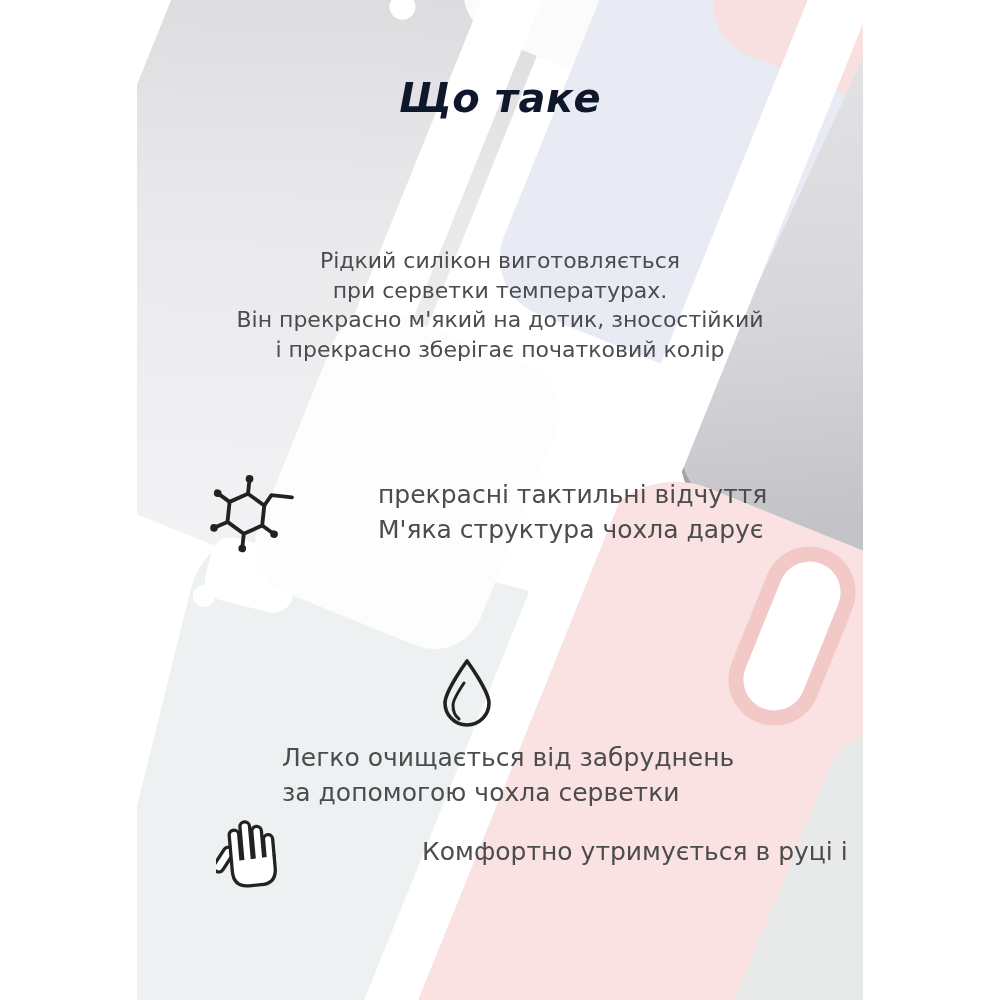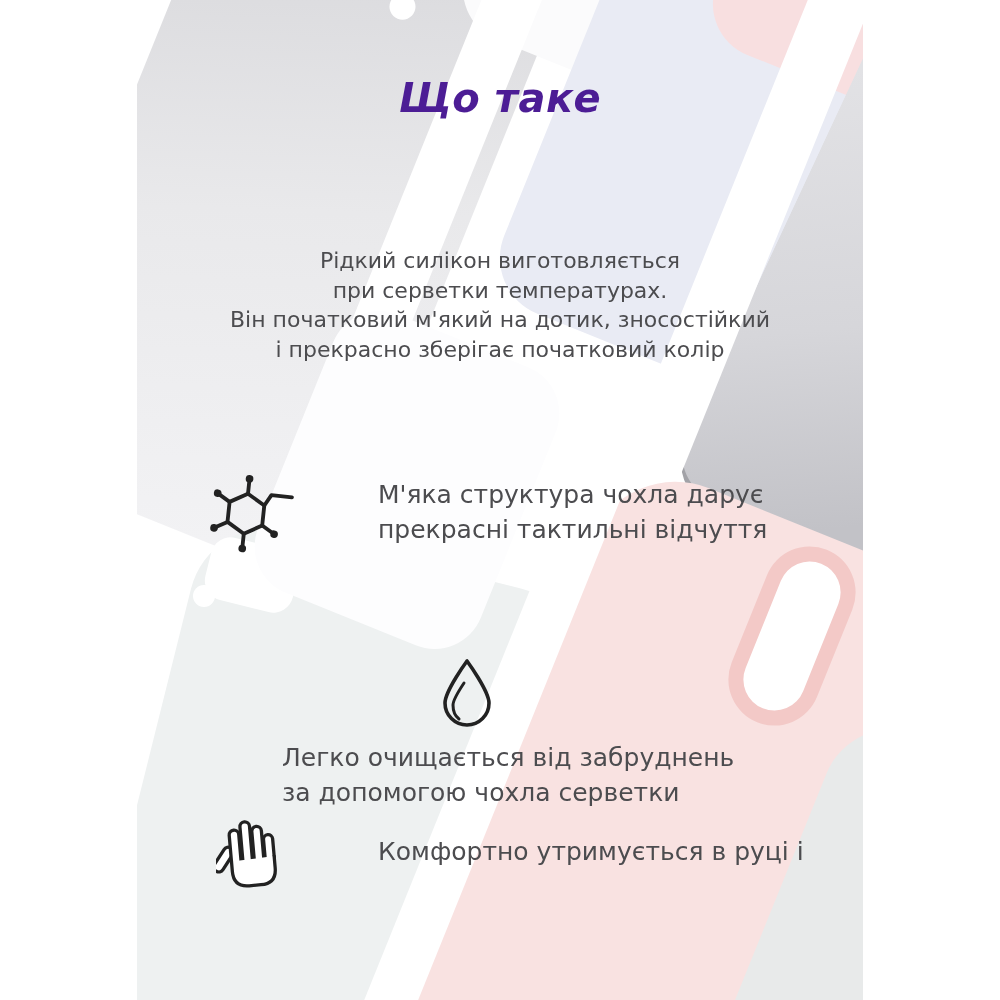--- a/index.html
+++ b/index.html
@@ -27,27 +27,27 @@
   .c-pinkRim{left:326px;top:533px;width:480px;height:700px;border-radius:90px;transform:rotate(22deg);background:#eb9d99;}
   .c-pinkMain{left:340px;top:519px;width:480px;height:700px;border-radius:90px;transform:rotate(22deg);background:#f9e2e1;}
   .c-camRing{left:609px;top:543px;width:92px;height:186px;border-radius:46px;transform:rotate(22deg);background:#f3c9c7;}
   .c-camSlot{left:624px;top:558px;width:62px;height:156px;border-radius:31px;transform:rotate(22deg);background:#ffffff;}
   .s3{left:310px;top:440px;width:50px;height:720px;transform:rotate(22deg);}
   .c-grayBR{left:630px;top:750px;width:300px;height:400px;border-radius:70px;transform:rotate(22deg);background:#e8eaea;}
 
   
   .content{position:absolute;left:0;top:0;width:1000px;height:1000px;z-index:2;}
   .title{position:absolute;left:0;top:73px;width:1000px;text-align:center;
-    font-weight:700;font-style:italic;font-size:40px;line-height:50px;color:#4c1d95;letter-spacing:.5px;}
+    font-weight:700;font-style:italic;font-size:40px;line-height:50px;color:#0f172a;letter-spacing:.5px;}
   .intro{position:absolute;left:0;top:246px;width:1000px;text-align:center;
     font-size:22px;line-height:29.5px;color:#4c4c4f;font-weight:400;}
   .feature{position:absolute;left:200px;display:flex;align-items:center;}
   .f1{top:470px;}
   .f2{top:644px;flex-direction:column;}
-  .f3{top:810px;}
+  .f3{top:810px;gap:44px;}
   .icon-box{width:96px;display:flex;justify-content:center;align-items:center;flex:0 0 96px;}
   .f-text{margin-left:82px;font-size:25px;line-height:35px;color:#4c4c4f;white-space:nowrap;}
   svg{display:block;}
 </style>
 </head>
 <body>
 
 <div class="page">
 
   <div class="collage">
@@ -74,21 +74,21 @@
 
   <div class="content">
 
     <div class="title">
       <div>Що таке</div>
     </div>
 
     <div class="intro">
       <div>Рідкий силікон виготовляється</div>
       <div>при серветки температурах.</div>
-      <div>Він початковий м'який на дотик, зносостійкий</div>
+      <div>Він прекрасно м'який на дотик, зносостійкий</div>
       <div>і прекрасно зберігає початковий колір</div>
     </div>
 
     <div class="feature f1">
       <div class="icon-box">
         <svg width="92" height="84" viewBox="0 0 96 84" fill="none" stroke="#222222" stroke-width="4" stroke-linecap="round" stroke-linejoin="round">
           <g transform="rotate(6 48 42)">
             <polygon points="46,23 27.8,33.5 27.8,54.5 46,65 64.2,54.5 64.2,33.5" fill="none"></polygon>
             <line x1="46" y1="23" x2="46" y2="11"></line>
               <circle cx="46" cy="7.5" r="4" fill="#222222" stroke="none"></circle>
@@ -98,22 +98,22 @@
               <circle cx="14.5" cy="62.2" r="4" fill="#222222" stroke="none"></circle>
             <line x1="46" y1="65" x2="46" y2="77"></line>
               <circle cx="46" cy="80.5" r="4" fill="#222222" stroke="none"></circle>
             <line x1="64.2" y1="54.5" x2="74.6" y2="60.5"></line>
               <circle cx="77.5" cy="62.2" r="4" fill="#222222" stroke="none"></circle>
             <polyline points="64.2,33.5 70.5,22 92,22" fill="none"></polyline>
           </g>
         </svg>
       </div>
       <div class="f-text">
+        <div>прекрасні тактильні відчуття</div>
         <div>М'яка структура чохла дарує</div>
-        <div>прекрасні тактильні відчуття</div>
       </div>
     </div>
 
     <div class="feature f2">
       <div class="icon-box">
         <svg width="58" height="70" viewBox="0 0 58 70" fill="none" stroke="#222222" stroke-width="3.6" stroke-linecap="round" stroke-linejoin="round">
           <path d="M29 4 C29 4 7 34 7 46 a22 22 0 0 0 44 0 C51 34 29 4 29 4 Z"></path>
           <path d="M26 26 C20 35 15 43 15 48 C15 54 17 59 21 62" stroke-width="3"></path>
         </svg>
       </div>

